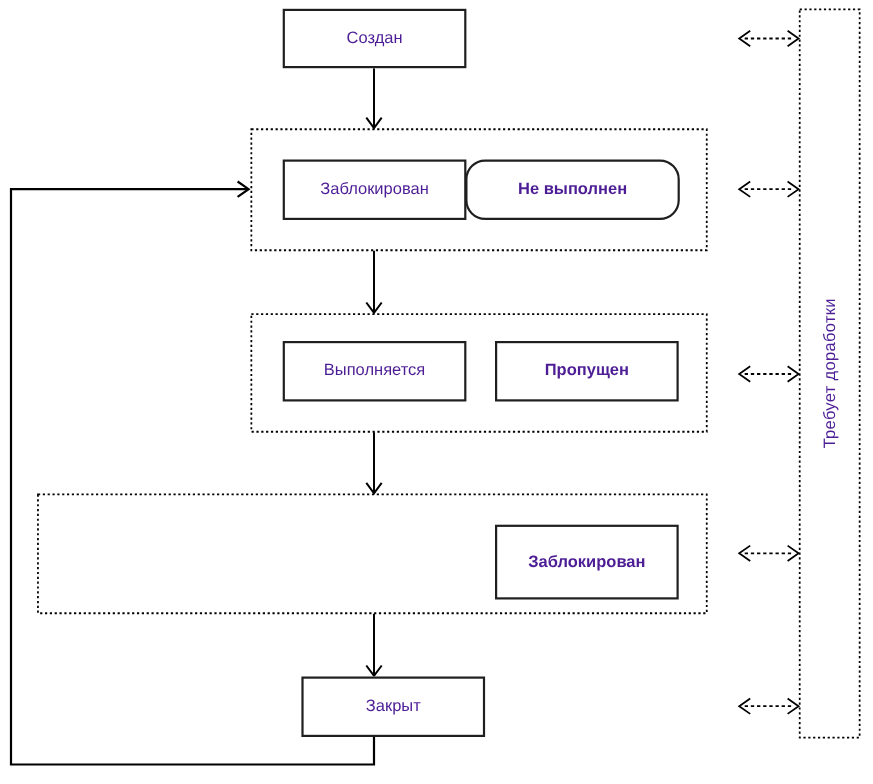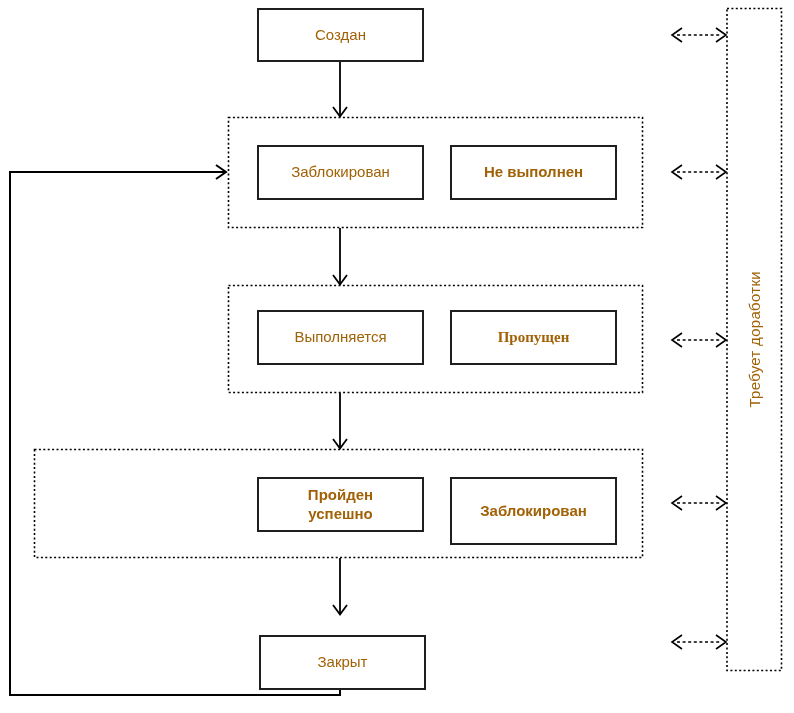--- a/index.html
+++ b/index.html
@@ -2,21 +2,21 @@
 <html><head>
 <meta charset="utf-8">
 <style>
   html, body { margin: 0; padding: 0; background: #ffffff; }
   .canvas {
     position: relative;
     width: 794px;
     height: 713px;
     background: #ffffff;
     font-family: "Liberation Sans", "DejaVu Sans", sans-serif;
-    color: #a16207;
+    color: #4c1d95;
     overflow: hidden;
   }
   .lines {
     position: absolute;
     left: 0; top: 0;
     width: 794px; height: 713px;
   }
   .node {
     position: absolute;
     box-sizing: border-box;
@@ -105,28 +105,26 @@
     <g stroke-width="1.6">
       <line x1="677" y1="642" x2="721" y2="642" stroke-dasharray="3 2.6"></line>
       <polyline points="682,635 672,642 682,649"></polyline>
       <polyline points="716,635 726,642 716,649"></polyline>
     </g>
   </svg>
 
   <div class="node" style="left:257px; top:8px;  width:167px; height:54px;">Создан</div>
 
   <div class="node" style="left:257px; top:145px; width:167px; height:55px;">Заблокирован</div>
-  <div class="node bold" style="left:450px; top:145px; width:167px; height:55px;">Не выполнен</div>
+  <div class="node bold" style="left:423px; top:145px; width:195px; height:55px;border-radius:18px;">Не выполнен</div>
 
   <div class="node" style="left:257px; top:310px; width:167px; height:55px;">Выполняется</div>
-  <div class="node bold" style="left:450px; top:310px; width:167px; height:55px;font-family:Liberation Serif, serif;">Пропущен</div>
+  <div class="node bold" style="left:450px; top:310px; width:167px; height:55px;">Пропущен</div>
 
-  <div class="node bold" style="left:257px; top:477px; width:167px; height:55px;">Пройден
-успешно</div>
   <div class="node bold" style="left:450px; top:477px; width:167px; height:68px;">Заблокирован</div>
 
-  <div class="node" style="left:259px; top:615px; width:167px; height:55px;margin-top:20px;">Закрыт</div>
+  <div class="node" style="left:274px; top:615px; width:167px; height:55px;">Закрыт</div>
 
   <div class="side-panel">
     <span class="vtext">Требует доработки</span>
   </div>
 
 </div>
 
 </body></html>

